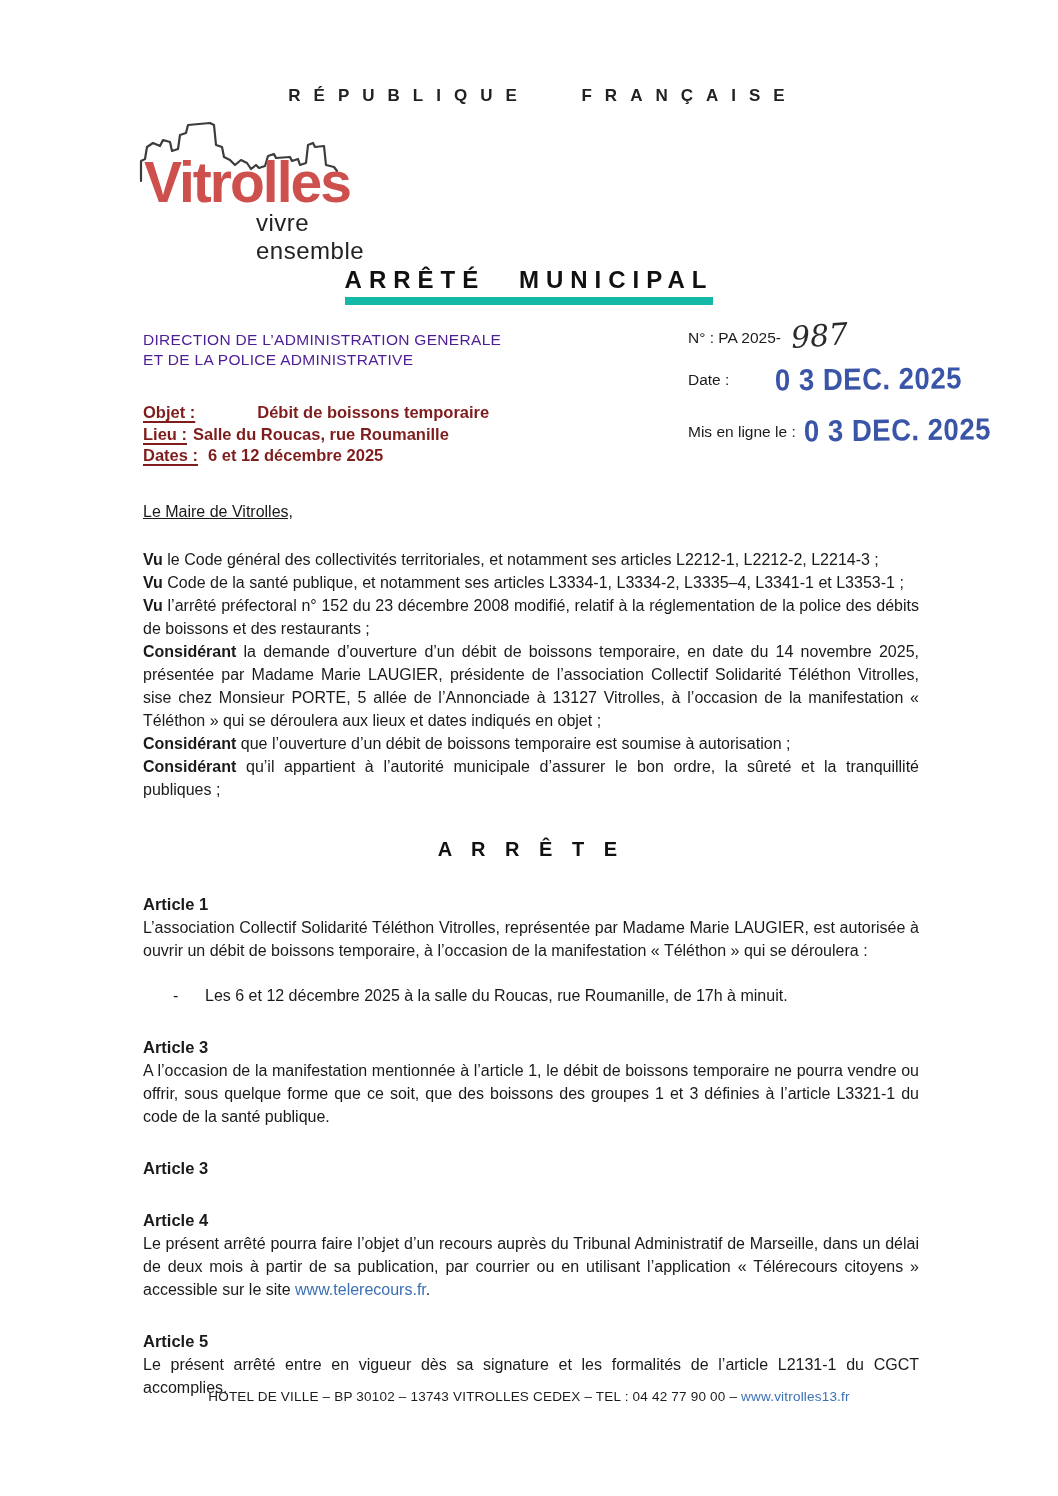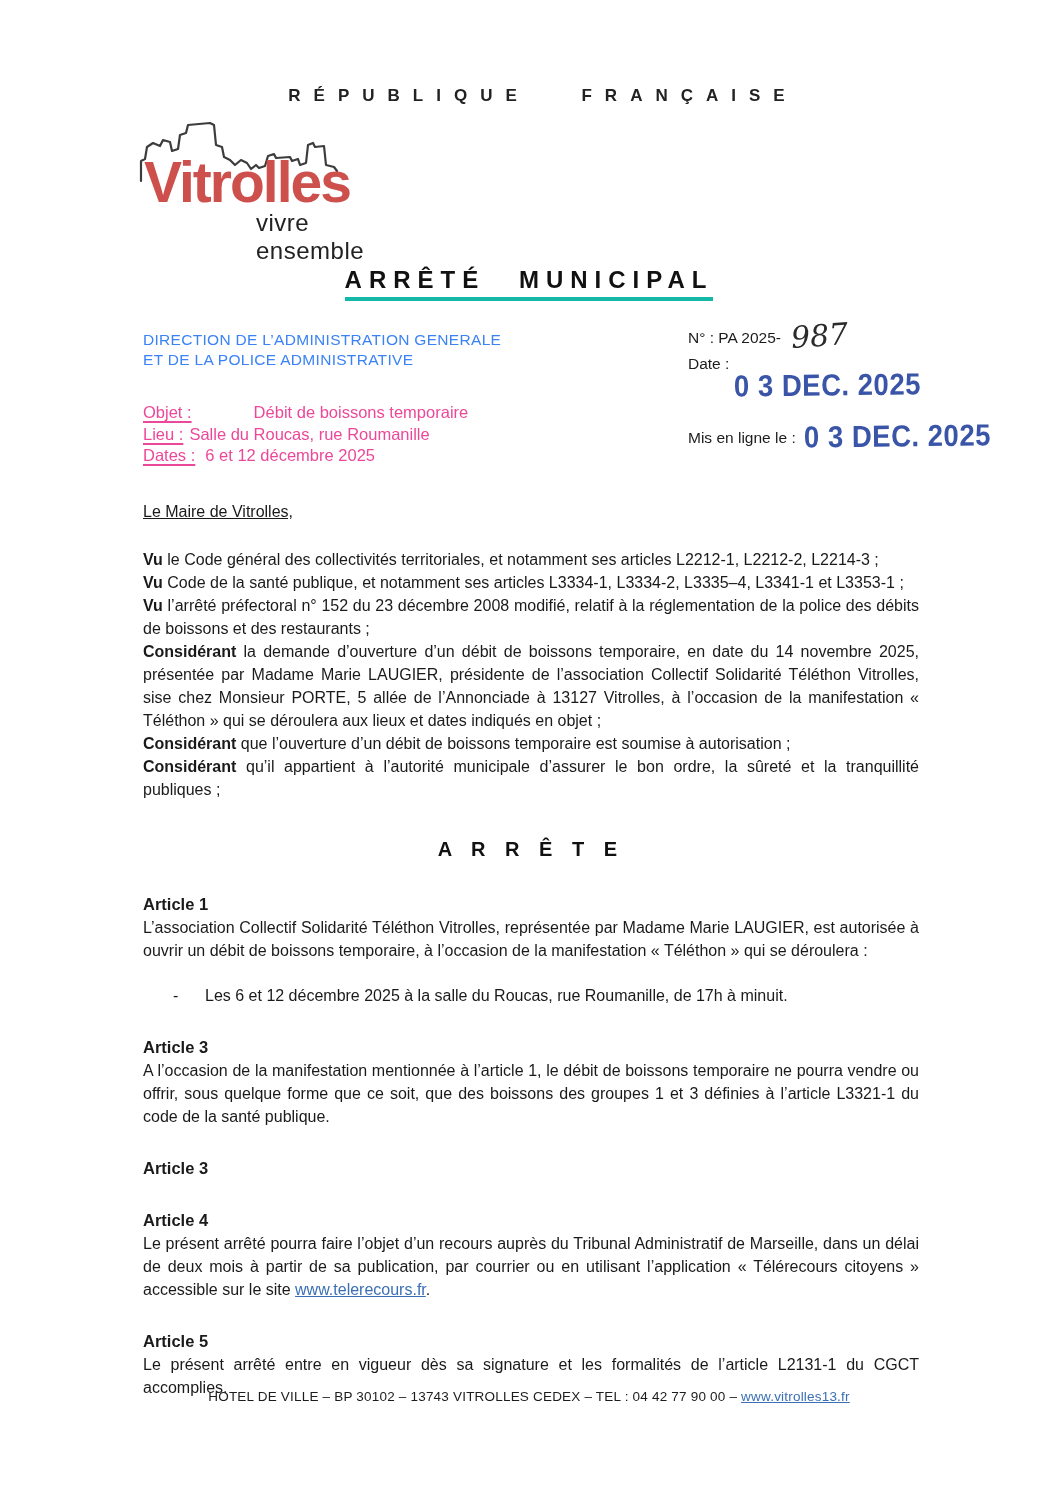--- a/index.html
+++ b/index.html
@@ -33,29 +33,29 @@
   }
   .logo-tagline {
     position:absolute; top:96px; left:118px;
     font-size:24px; color:#222; letter-spacing:0.5px;
   }
   .title-wrap { position:absolute; top:266px; left:0; width:100%; text-align:center; }
   .title {
     display:inline-block;
     font-size:24px; font-weight:bold;
     letter-spacing:7px; word-spacing:20px;
-    border-bottom:4px solid #14b8a6;
+    border-bottom:8px solid #14b8a6;
     padding-bottom:3px;
     color:#111;
   }
 
   
   .direction {
     position:absolute; top:330px; left:143px;
-    font-size:15.5px; line-height:20px; color:#3b82f6;
+    font-size:15.5px; line-height:20px; color:#4c1d95;
     letter-spacing:0.3px;
   }
   .meta { position:absolute; top:325px; left:688px; font-size:15.5px; color:#1c1c1c; }
   .meta-line { display:flex; align-items:flex-start; white-space:nowrap; }
   .meta-label { padding-top:4px; }
   .handwritten {
     font-family:"DejaVu Serif", serif;
     font-style:italic;
     font-size:30px; line-height:30px;
     margin-left:10px; margin-top:-4px;
@@ -66,27 +66,27 @@
     color:#3a55a8;
     font-weight:bold;
     font-size:29px; line-height:30px;
     letter-spacing:0.5px;
     transform:scale(0.95,1.05) rotate(-0.6deg);
     transform-origin:left center;
     white-space:nowrap;
   }
   .stamp.s1 { margin-left:46px; margin-top:-2px; }
   .stamp.s2 { margin-left:8px;  margin-top:-3px; }
-  .meta-line.l2 { margin-top:0;flex-direction:column; }
+  .meta-line.l2 { margin-top:16px; }
   .meta-line.l3 { margin-top:24px; }
 
   
   .subject {
     position:absolute; top:402px; left:143px;
-    font-size:16.5px; font-weight:normal; line-height:21.5px; color:#ec4899;
+    font-size:16.5px; font-weight:bold; line-height:21.5px; color:#7f1d1d;
   }
   .subject-label { text-decoration:underline; text-underline-offset:3px; text-decoration-thickness:2px; }
   .objet-value { margin-left:62px; }
   .lieu-value  { margin-left:6px; }
   .dates-value { margin-left:10px; }
 
   
   .body {
     position:absolute; top:500px; left:143px; width:776px;
     font-size:16px; line-height:23px; color:#1a1a1a;
@@ -97,21 +97,21 @@
   .arrete-heading {
     text-align:center; font-weight:bold;
     font-size:20px; letter-spacing:7px;
     margin:37px 0 32px 0; color:#111;
   }
   .article { margin-bottom:29px; }
   .article-heading { font-weight:bold; font-size:16.5px; }
   .article-text { text-align:justify; }
   .bullet-row { display:flex; margin-top:22px; padding-left:30px; }
   .bullet-marker { width:32px; flex:none; }
-  .doc-link { color:#3a6fb5; text-decoration:underline; cursor:pointer; }
+  .doc-link { color:#3a6fb5; cursor:pointer; }
 
   
   .footer {
     position:absolute; top:1389px; left:0; width:100%;
     text-align:center; font-size:13.5px; color:#1c1c1c; letter-spacing:0.2px;
   }
 </style>
 </head>
 <body>
 

